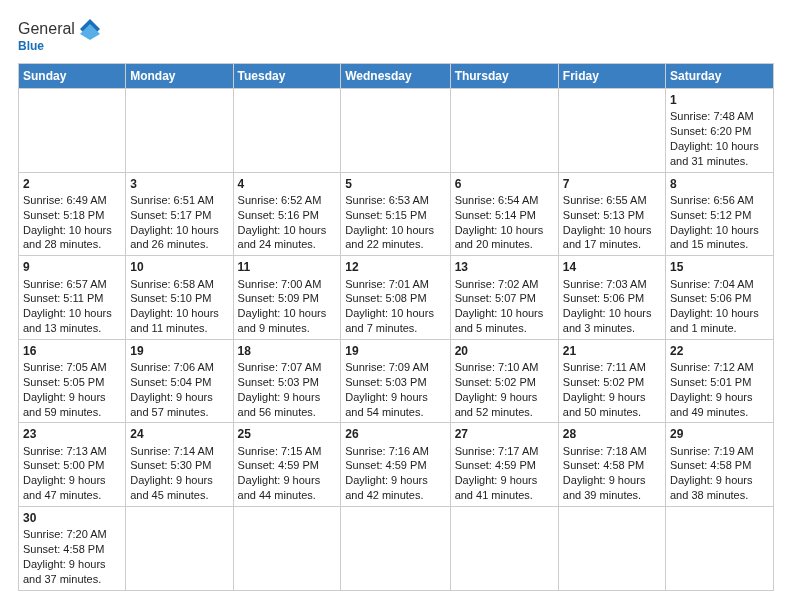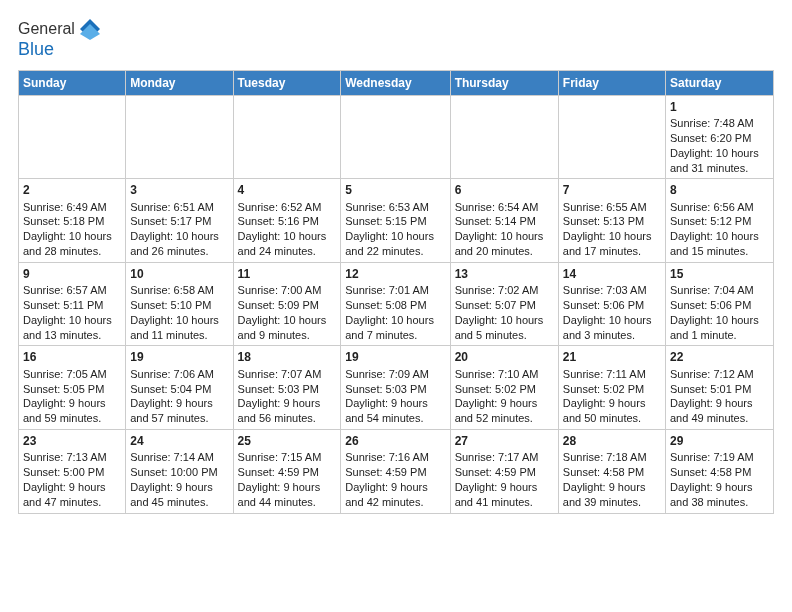--- a/index.html
+++ b/index.html
@@ -93,21 +93,21 @@
   <div class="header">
     <div class="logo">
         <div style="display: flex; flex-direction: column; line-height: 1.1;">
           <div style="display: flex; align-items: center; gap: 4px;">
             <span style="font-size: 16px; color: rgb(51, 51, 51);">General</span>
             <svg width="22" height="22" viewBox="0 0 22 22">
               <polygon points="11,1 21,11 11,21 1,11" fill="#1a6fba"></polygon>
               <polygon points="11,6 21,16 11,22 1,16" fill="#5aaee8"></polygon>
             </svg>
           </div>
-          <span style="font-size: 18px; color: rgb(26, 111, 186); font-weight: normal;">Blue</span>
+          <span style="font-size: 12px; color: rgb(26, 111, 186); font-weight: bold;">Blue</span>
         </div>
       </div>
     <div class="title-section">
       <div class="month-title"></div>
       <div class="location"></div>
     </div>
   </div>
 
   <table class="calendar">
     <thead>
@@ -200,33 +200,44 @@
 Daylight: 9 hours and 50 minutes.</span></td>
           <td><span class="day-num">22</span><span class="day-info" style="white-space: pre-line;">Sunrise: 7:12 AM
 Sunset: 5:01 PM
 Daylight: 9 hours and 49 minutes.</span></td>
         </tr>
         <tr>
           <td><span class="day-num">23</span><span class="day-info" style="white-space: pre-line;">Sunrise: 7:13 AM
 Sunset: 5:00 PM
 Daylight: 9 hours and 47 minutes.</span></td>
           <td><span class="day-num">24</span><span class="day-info" style="white-space: pre-line;">Sunrise: 7:14 AM
-Sunset: 10:00 PM
+Sunset: 5:30 PM
 Daylight: 9 hours and 45 minutes.</span></td>
           <td><span class="day-num">25</span><span class="day-info" style="white-space: pre-line;">Sunrise: 7:15 AM
 Sunset: 4:59 PM
 Daylight: 9 hours and 44 minutes.</span></td>
           <td><span class="day-num">26</span><span class="day-info" style="white-space: pre-line;">Sunrise: 7:16 AM
 Sunset: 4:59 PM
 Daylight: 9 hours and 42 minutes.</span></td>
           <td><span class="day-num">27</span><span class="day-info" style="white-space: pre-line;">Sunrise: 7:17 AM
 Sunset: 4:59 PM
 Daylight: 9 hours and 41 minutes.</span></td>
           <td><span class="day-num">28</span><span class="day-info" style="white-space: pre-line;">Sunrise: 7:18 AM
 Sunset: 4:58 PM
 Daylight: 9 hours and 39 minutes.</span></td>
           <td><span class="day-num">29</span><span class="day-info" style="white-space: pre-line; text-align: right;">Sunrise: 7:19 AM
 Sunset: 4:58 PM
 Daylight: 9 hours and 38 minutes.</span></td>
         </tr>
+        <tr class="last-row">
+          <td><span class="day-num">30</span><span class="day-info" style="white-space: pre-line;">Sunrise: 7:20 AM
+Sunset: 4:58 PM
+Daylight: 9 hours and 37 minutes.</span></td>
+          <td class="empty-cell"></td>
+          <td class="empty-cell"></td>
+          <td class="empty-cell"></td>
+          <td class="empty-cell"></td>
+          <td class="empty-cell"></td>
+          <td class="empty-cell"></td>
+        </tr>
       </tbody>
   </table>
 </div>
 
 </body></html>

